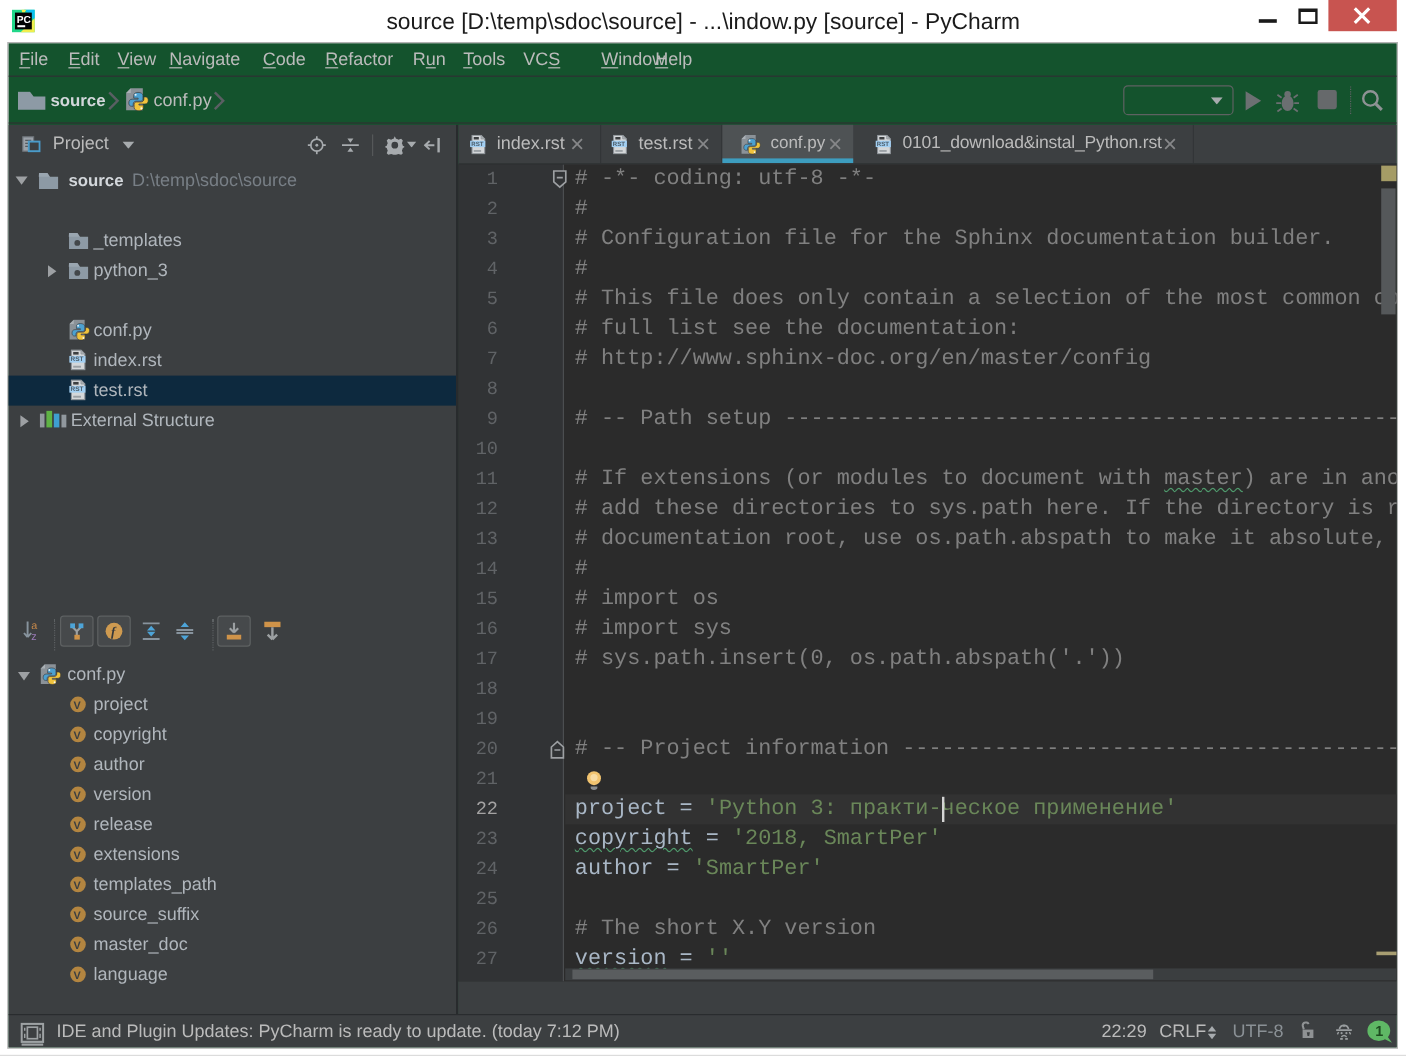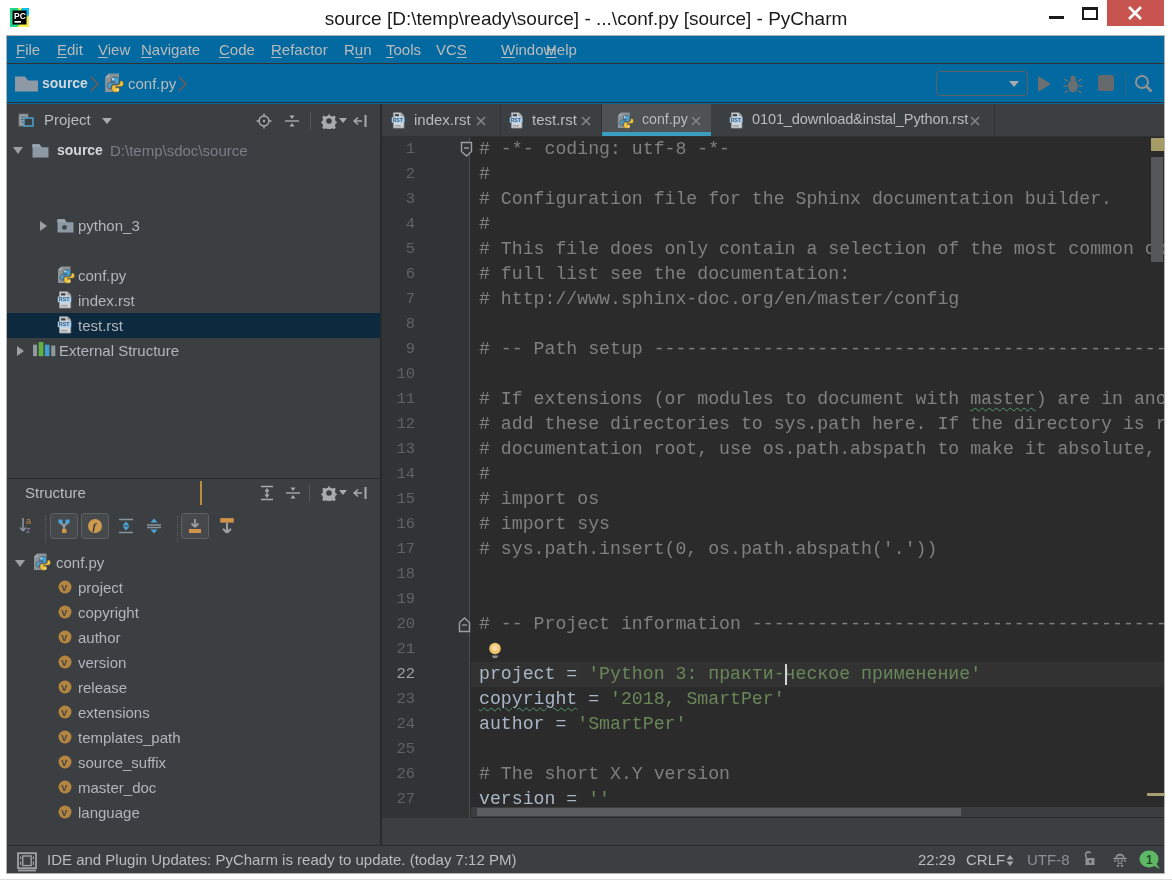--- a/index.html
+++ b/index.html
@@ -4,21 +4,21 @@
 <style>
   * { margin:0; padding:0; box-sizing:border-box; }
   html,body { width:1172px; height:882px; background:#fff; overflow:hidden; }
   body { font-family:"Liberation Sans", sans-serif; position:relative; }
   .titlebar { position:absolute; left:0; top:0; width:1172px; height:36px; background:#ffffff; }
   .pcicon { position:absolute; left:10px; top:8px; }
   .wtitle { position:absolute; left:0; top:8px; width:1172px; text-align:center; font-size:19px; color:#1b1b1b; }
   .btn-min { position:absolute; left:1049px; top:16px; width:15px; height:3px; background:#1a1a1a; }
   .btn-max { position:absolute; left:1082px; top:7px; width:16px; height:13px; border:2px solid #1a1a1a; border-top-width:3px; }
   .btn-close { position:absolute; left:1107px; top:0; width:57px; height:26px; background:#c85450; }
-  .app { position:absolute; left:7px; top:36px; width:1157px; height:837px; background:#0369a1; overflow:hidden; outline:1px solid #b3b3b3; }
+  .app { position:absolute; left:7px; top:36px; width:1157px; height:837px; background:#14532d; overflow:hidden; outline:1px solid #b3b3b3; }
   .menubar { position:absolute; left:0; top:0; width:1157px; height:28px; border-bottom:1px solid #2f3133; color:#bbbbbb; font-size:15px; }
   .menubar span { position:absolute; top:5px; }
   .menubar u { text-decoration:underline; text-underline-offset:2px; }
   .crumbs { position:absolute; left:0; top:29px; width:1157px; height:38px; border-bottom:1px solid #2f3133; }
   .crumb-txt { position:absolute; top:10px; font-size:15px; color:#bbbbbb; }
   .chev { position:absolute; top:11px; }
   .main { position:absolute; left:0; top:68px; width:1157px; height:741px; }
   .leftcol { position:absolute; left:0; top:0; width:373px; height:741px; background:#3c3f41; }
   .coldiv { position:absolute; left:373px; top:0; width:2px; height:741px; background:#282b2d; }
   .editorcol { position:absolute; left:375px; top:0; width:782px; height:741px; background:#3c3f41; }
@@ -158,21 +158,21 @@
 <div class="titlebar">
   <svg class="pcicon" width="19" height="19" viewBox="0 0 19 19">
     <rect x="0" y="0" width="19" height="19" fill="#21d789"></rect>
     <polygon points="10,0 19,0 19,9" fill="#0ac0f0"></polygon>
     <polygon points="19,7 19,19 7,19" fill="#f2ee4e"></polygon>
     <polygon points="8,0 12,0 10.5,2.5 8.5,2.5" fill="#f2ee4e"></polygon>
     <rect x="2.5" y="2.5" width="14" height="14" fill="#010101"></rect>
     <text x="4" y="11" font-family="Liberation Sans" font-weight="bold" font-size="8.5" fill="#ffffff">PC</text>
     <rect x="4.5" y="13" width="6.5" height="1.7" fill="#ffffff"></rect>
   </svg>
-  <div class="wtitle">source [D:\temp\ready\source] - ...\conf.py [source] - PyCharm</div>
+  <div class="wtitle">source [D:\temp\sdoc\source] - ...\indow.py [source] - PyCharm</div>
   <div class="btn-min"></div>
   <div class="btn-max"></div>
   <div class="btn-close"><svg width="57" height="26">
         <path d="M22,7 L34,19 M34,7 L22,19" stroke="#ffffff" stroke-width="2.6"></path>
       </svg></div>
 </div>
 <div class="app">
   <div class="menubar">
     <span style="left:9px"><u>F</u>ile</span>
     <span style="left:50px"><u>E</u>dit</span>
@@ -252,20 +252,26 @@
         <div class="trow" style="top:0">
           <svg style="position:absolute;left:3px;top:4px" width="16" height="16">
               <use href="#i-arrow-d"></use>
             </svg>
           <svg style="position:absolute;left:25px;top:4px" width="17" height="17">
               <use href="#i-folder"></use>
             </svg>
           <span class="lbl boldw" style="left:50px">source</span>
           <span class="lbl gray" style="left:103px">D:\temp\sdoc\source</span>
         </div>
+        <div class="trow" style="top:50px">
+          <svg style="position:absolute;left:50px;top:4px" width="17" height="17">
+              <use href="#i-folderd"></use>
+            </svg>
+          <span class="lbl" style="left:71px">_templates</span>
+        </div>
         <div class="trow" style="top:75px">
           <svg style="position:absolute;left:28px;top:5px" width="16" height="16">
               <use href="#i-arrow-r"></use>
             </svg>
           <svg style="position:absolute;left:50px;top:4px" width="17" height="17">
               <use href="#i-folderd"></use>
             </svg>
           <span class="lbl" style="left:71px">python_3</span>
         </div>
         <div class="trow" style="top:125px">
@@ -288,40 +294,20 @@
         </div>
         <div class="trow" style="top:200px">
           <svg style="position:absolute;left:5px;top:5px" width="16" height="16">
               <use href="#i-arrow-r"></use>
             </svg>
           <svg style="position:absolute;left:26px;top:4px" width="23" height="16" viewBox="0 0 26 18">
               <use href="#i-extlib"></use>
             </svg>
           <span class="lbl" style="left:52px">External Structure</span>
         </div>
-      </div>
-      <div class="shead">
-        <span style="position:absolute;left:18px;top:5px;font-size:15px;color:#bbbbbb">Structure</span>
-        <div style="position:absolute;left:193px;top:2px;width:2px;height:24px;background:#bd8d42"></div>
-        <svg style="position:absolute;left:252px;top:6px" width="16" height="16">
-            <use href="#i-expandall"></use>
-          </svg>
-        <svg style="position:absolute;left:278px;top:6px" width="16" height="16">
-            <use href="#i-collapseall"></use>
-          </svg>
-        <div style="position:absolute;left:302px;top:5px;width:1px;height:18px;background:#555859"></div>
-        <svg style="position:absolute;left:314px;top:6px" width="16" height="16">
-            <use href="#i-gear"></use>
-          </svg>
-        <svg style="position:absolute;left:332px;top:11px" width="8" height="5">
-            <path d="M0,0 h8 L4,5 z" fill="#a7abae"></path>
-          </svg>
-        <svg style="position:absolute;left:346px;top:6px" width="16" height="16">
-            <use href="#i-hide"></use>
-          </svg>
       </div>
       <div class="stoolbar">
         <div style="position:absolute;left:38px;top:8px;width:1px;height:26px;border-left:1px dotted #5d6163"></div>
         <div style="position:absolute;left:170px;top:8px;width:1px;height:26px;border-left:1px dotted #5d6163"></div>
         <svg style="position:absolute;left:9px;top:7px" width="20" height="20" viewBox="0 0 20 20">
           <path d="M7,3 v13 M7,16 l-3,-3.5 M7,16 l3,-3.5" stroke="#87939d" stroke-width="1.6" fill="none"></path>
           <text x="10" y="9" font-size="9" fill="#c7894a" font-family="Liberation Sans">a</text>
           <text x="10" y="18" font-size="9" fill="#9a7bb8" font-family="Liberation Sans">z</text>
         </svg>
         <div class="tbtn" style="left:43px"><svg style="margin:4px" width="18" height="16" viewBox="0 0 16 16">

